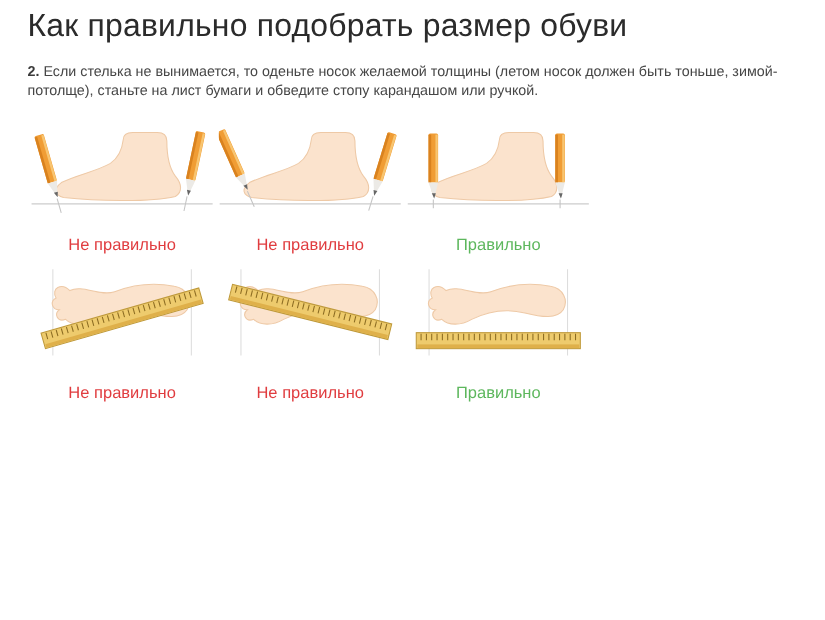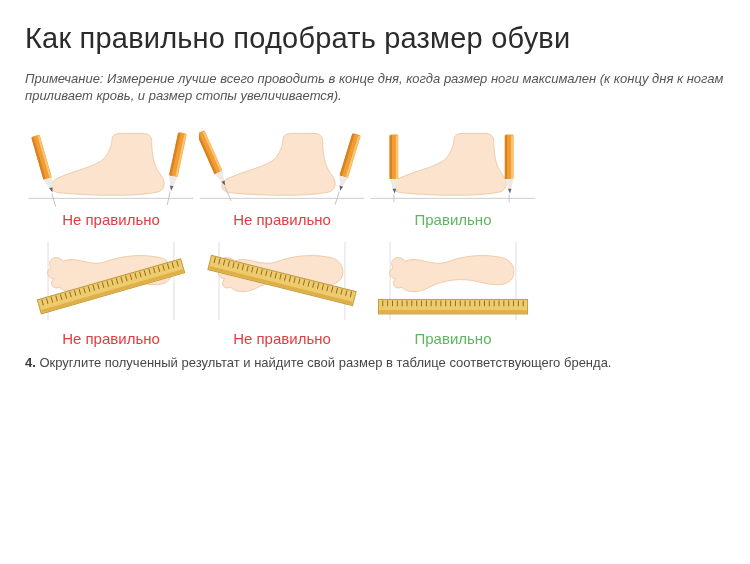--- a/index.html
+++ b/index.html
@@ -1,44 +1,44 @@
 <!DOCTYPE html>
 <html lang="ru" style="--wrong: #e03c3f; --correct: #5db75d; --title: #2b2b2b; --text: #464646; --foot: #fbe3cd; --foot-outline: #eec9a6; --pencil: #f09d35; --ruler: #eecb6d; --guide: #cccccc;"><head>
 <meta charset="utf-8">
 <style>
   html,body{margin:0;padding:0;background:#fff;}
   .page{
     width:750px;height:564px;box-sizing:border-box;
-    padding:14px 25px 0;overflow:hidden;background:#fff;
+    padding:0 25px 0;overflow:hidden;background:#fff;
     font-family:"Liberation Sans","DejaVu Sans",sans-serif;
   }
   h1{
     font-size:29px;font-weight:500;color:var(--title,#2b2b2b);
     margin:8px 0 16px;letter-spacing:.2px;
   }
   p{font-size:13px;color:var(--text,#464646);line-height:1.3;margin:0 0 13px;width:702px;}
   p.step b{font-weight:bold;color:#3a3a3a;}
   p.note{font-style:italic;color:#555;margin-bottom:12px;}
   .fig-row{display:flex;gap:5px;margin:2px 0 8px 3px;}
   figure{margin:0;width:166px;text-align:center;}
   figure svg{display:block;}
-  .cap{font-size:15px;margin-top:2px;display:block;}
+  .cap{font-size:15px;margin-top:18px;display:block;}
   .cap.wrong{color:var(--wrong,#e03c3f);}
   .cap.correct{color:var(--correct,#5db75d);}
 </style>
 </head>
 <body>
 
 <div class="page">
 
   <h1>Как правильно подобрать размер обуви</h1>
 
 
+  <p class="step"><b>2.</b> <span>Если стелька не вынимается, то оденьте носок желаемой толщины (летом носок должен быть тоньше, зимой-потолще), станьте на лист бумаги и обведите стопу карандашом или ручкой.</span></p>
 
-  <p class="note">Примечание: Измерение лучше всего проводить в конце дня, когда размер ноги максимален (к концу дня к ногам приливает кровь, и размер стопы увеличивается).</p>
 
   <div class="fig-row">
 
     <figure>
       <svg width="166" height="92" viewBox="0 0 170 95">
         <line x1="0" y1="84" x2="170" y2="84" stroke="#cccccc" stroke-width="1"></line>
         <path d="M30 78 C22 76 20 70 28 64 C44 56 60 54 74 46 C81 41 85 33 86 24 C86 19 89 17 95 17 L118 17 C124 17 127 20 127 25 C127 37 129 50 135 58 C141 65 142 73 135 77 C110 83 58 81 30 78 Z" fill="#fbe3cd" stroke="#eec9a6" stroke-width="1"></path>
         <g transform="translate(24,79) rotate(-16)">
           <line x1="0" y1="0" x2="0" y2="14" stroke="#c4c4c4" stroke-width="1"></line>
           <rect x="-4.5" y="-62" width="9" height="46" rx="1.5" fill="#f09d35"></rect>
@@ -149,16 +149,15 @@
           <rect x="-77" y="-7.5" width="154" height="15" fill="#eecb6d" stroke="#bf9a3c" stroke-width="1"></rect>
           <rect x="-76" y="3.5" width="152" height="3.5" fill="#dfb04a"></rect>
           <line x1="-73" y1="-3.5" x2="75" y2="-3.5" stroke="#8c6c22" stroke-width="6" stroke-dasharray="1 4"></line>
         </g>
       </svg>
       <figcaption class="cap correct">Правильно</figcaption>
     </figure>
 
   </div>
 
-  <p class="step"><b>4.</b> <span>Округлите полученный результат и найдите свой размер в таблице соответствующего бренда.</span></p>
 
 
 </div>
 
 </body></html>

